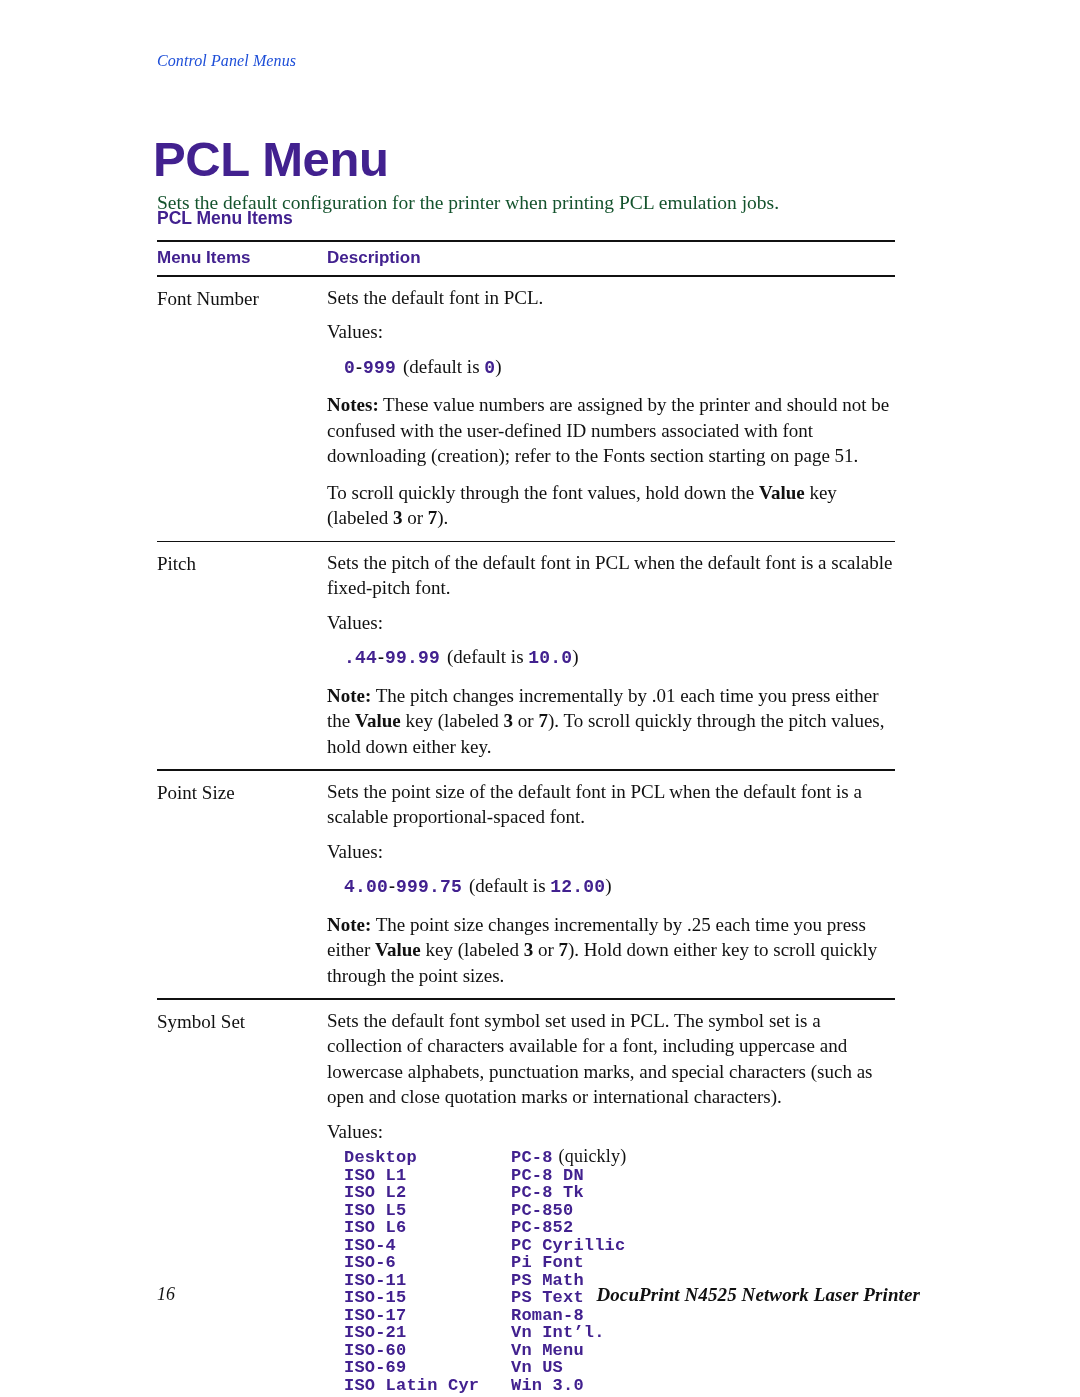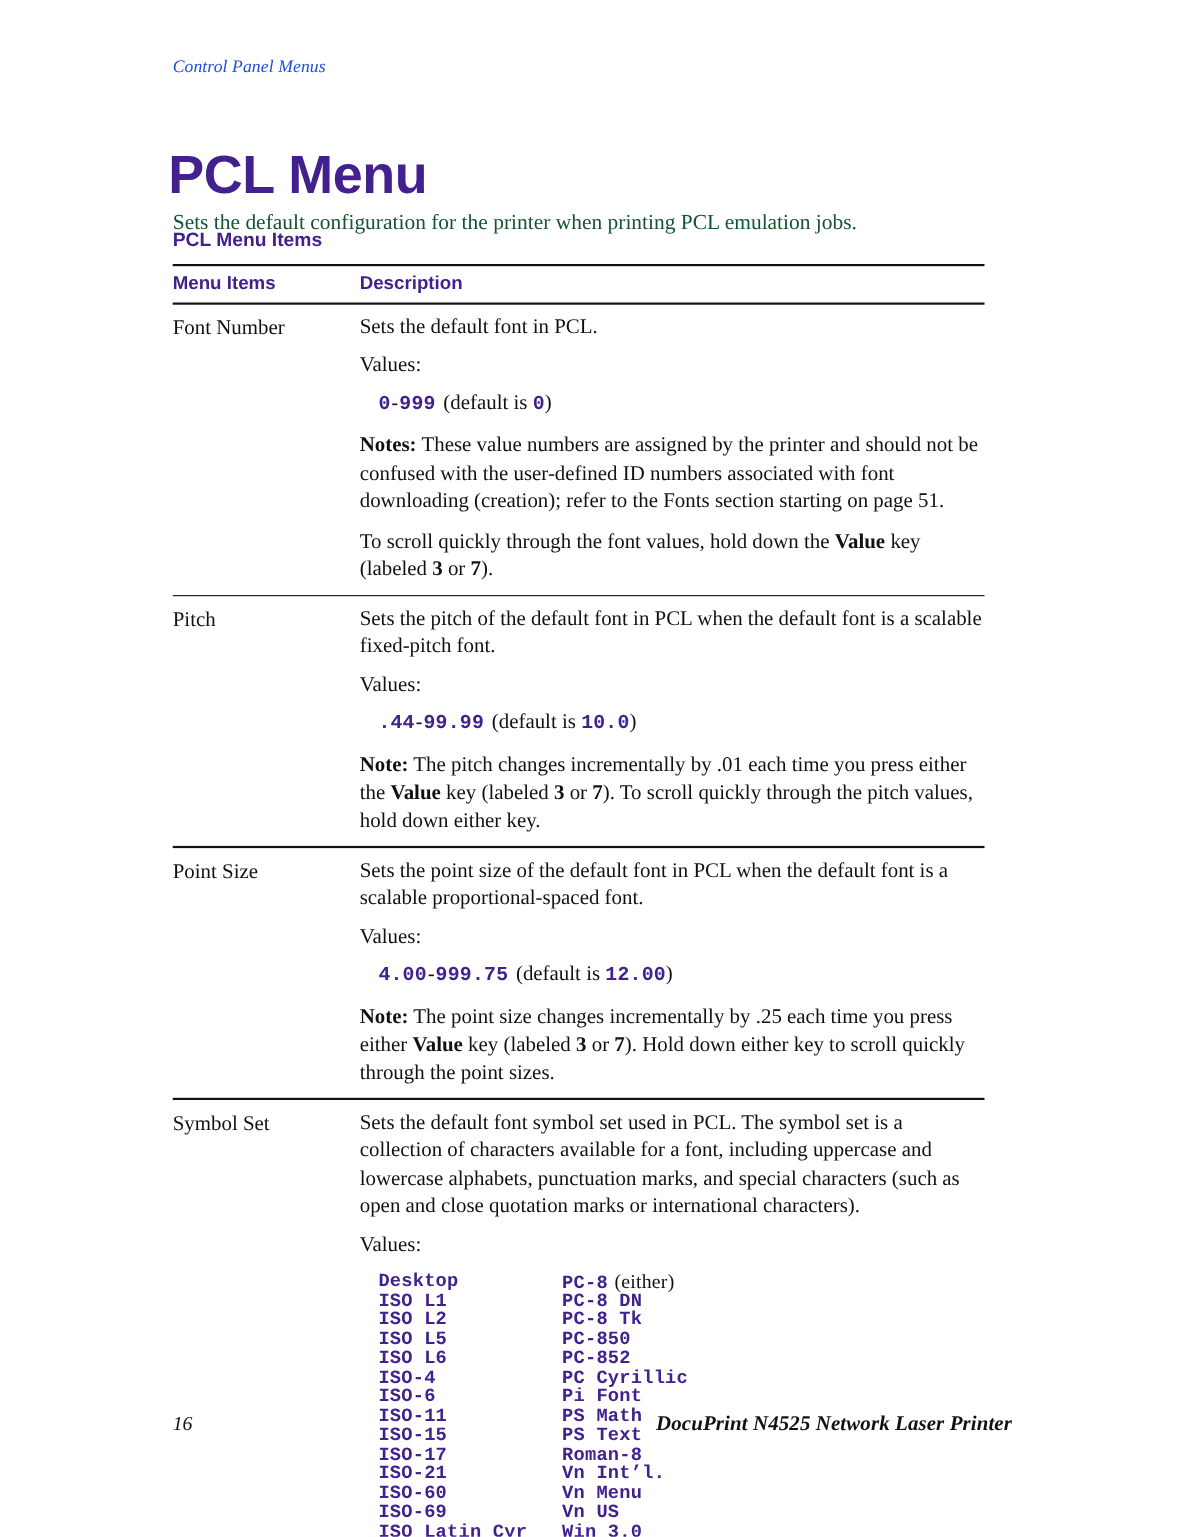--- a/index.html
+++ b/index.html
@@ -151,21 +151,21 @@
   }
 
   
   .symbols {
     padding-left: 17px;
     margin-top: 2px;
   }
   .symrow {
     display: flex;
     height: 17.5px;
-    align-items: flex-start;
+    align-items: flex-end;
   }
   .symcell {
     font-family: "Liberation Mono", monospace;
     font-weight: bold;
     font-size: 17px;
     color: #42218F;
     letter-spacing: .2px;
     white-space: nowrap;
   }
   .symcell-left  { width: 167px; flex: 0 0 167px; }
@@ -270,21 +270,21 @@
     <div class="rule rule-light"></div>
 
     <div class="trow">
       <div class="td-item">Symbol Set</div>
       <div class="td-desc">
         <p class="p-tight">Sets the default font symbol set used in PCL. The symbol set is a collection of characters available for a font, including uppercase and lowercase alphabets, punctuation marks, and special characters (such as open and close quotation marks or international characters).</p>
         <p class="p-tight">Values:</p>
         <div class="symbols" id="symbol-list">
             <div class="symrow">
               <div class="symcell symcell-left">Desktop</div>
-              <div class="symcell symcell-right">PC-8<span class="symdefault">(either)</span></div>
+              <div class="symcell symcell-right">PC-8<span class="symdefault">(quickly)</span></div>
             </div>
             <div class="symrow">
               <div class="symcell symcell-left">ISO L1</div>
               <div class="symcell symcell-right">PC-8 DN</div>
             </div>
             <div class="symrow">
               <div class="symcell symcell-left">ISO L2</div>
               <div class="symcell symcell-right">PC-8 Tk</div>
             </div>
             <div class="symrow">

